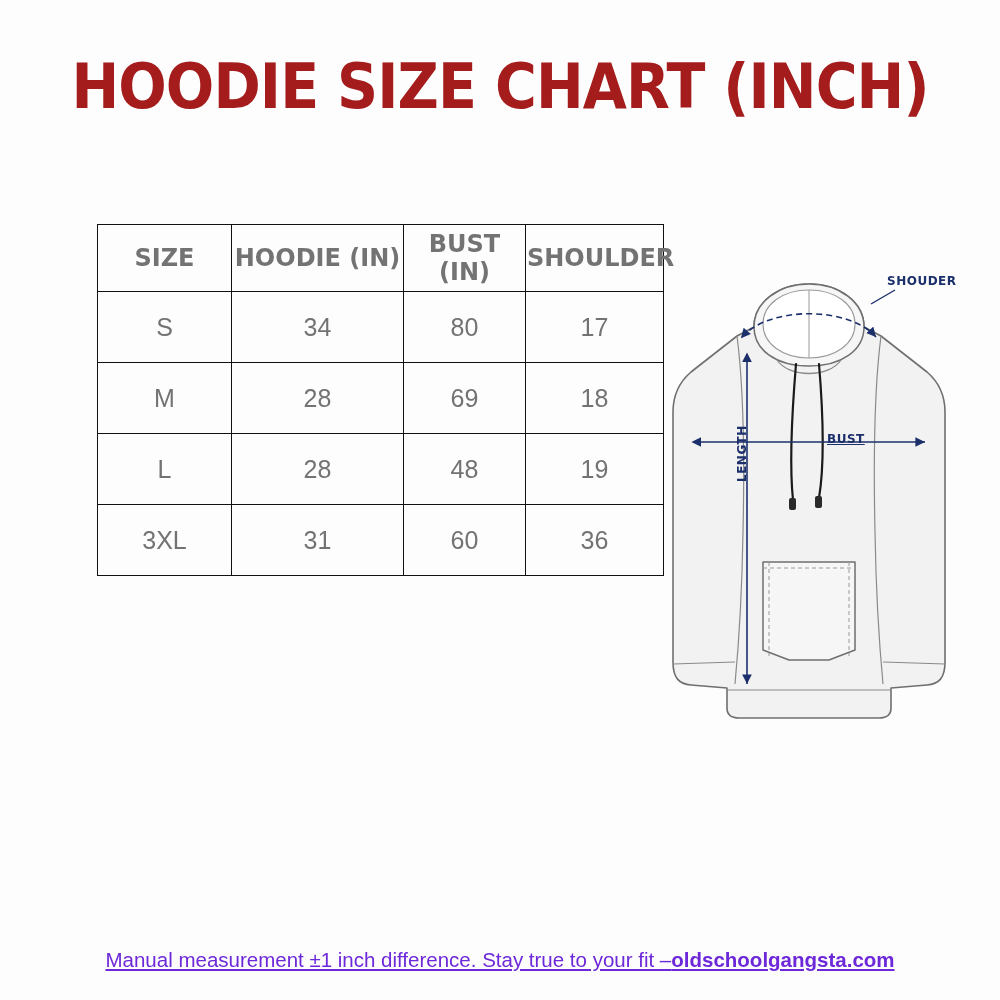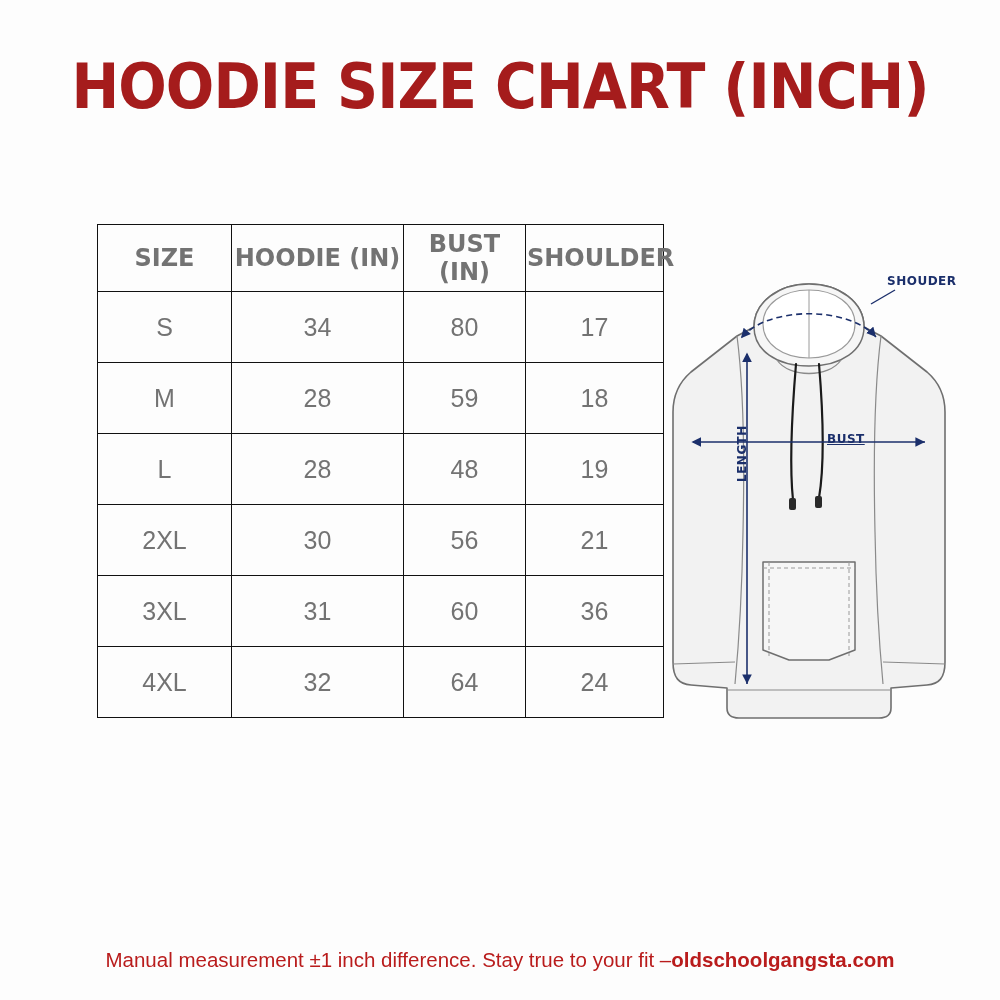--- a/index.html
+++ b/index.html
@@ -104,23 +104,24 @@
   }
 
   
   .footer {
     position: absolute;
     left: 0;
     top: 948px;
     width: 1000px;
     text-align: center;
     font-size: 20.5px;
-    color: #b91c1c;
+    color: #6d28d9;
     font-family: "Liberation Sans", sans-serif;
     white-space: nowrap;
+    text-decoration: underline;
   }
   .footer .brand {
     font-weight: bold;
   }
 </style>
 </head>
 <body>
 
 <div class="page">
 
@@ -145,46 +146,34 @@
       <tbody>
         <tr>
           <td>S</td>
           <td>34</td>
           <td>80</td>
           <td>17</td>
         </tr>
         <tr>
           <td>M</td>
           <td>28</td>
-          <td>59</td>
+          <td>69</td>
           <td>18</td>
         </tr>
         <tr>
           <td>L</td>
           <td>28</td>
           <td>48</td>
           <td>19</td>
         </tr>
         <tr>
-          <td>2XL</td>
-          <td>30</td>
-          <td>56</td>
-          <td>21</td>
-        </tr>
-        <tr>
           <td>3XL</td>
           <td>31</td>
           <td>60</td>
           <td>36</td>
-        </tr>
-        <tr>
-          <td>4XL</td>
-          <td>32</td>
-          <td>64</td>
-          <td>24</td>
         </tr>
       </tbody>
     </table>
   </div>
 
   <div class="illus">
     <svg width="300" height="500" viewBox="0 0 300 500">
       <defs>
         <marker id="arrowS" markerWidth="7" markerHeight="7" refX="6" refY="3" orient="auto">
           <path d="M0,0 L6,3 L0,6 z" fill="#1b2f6b"></path>

